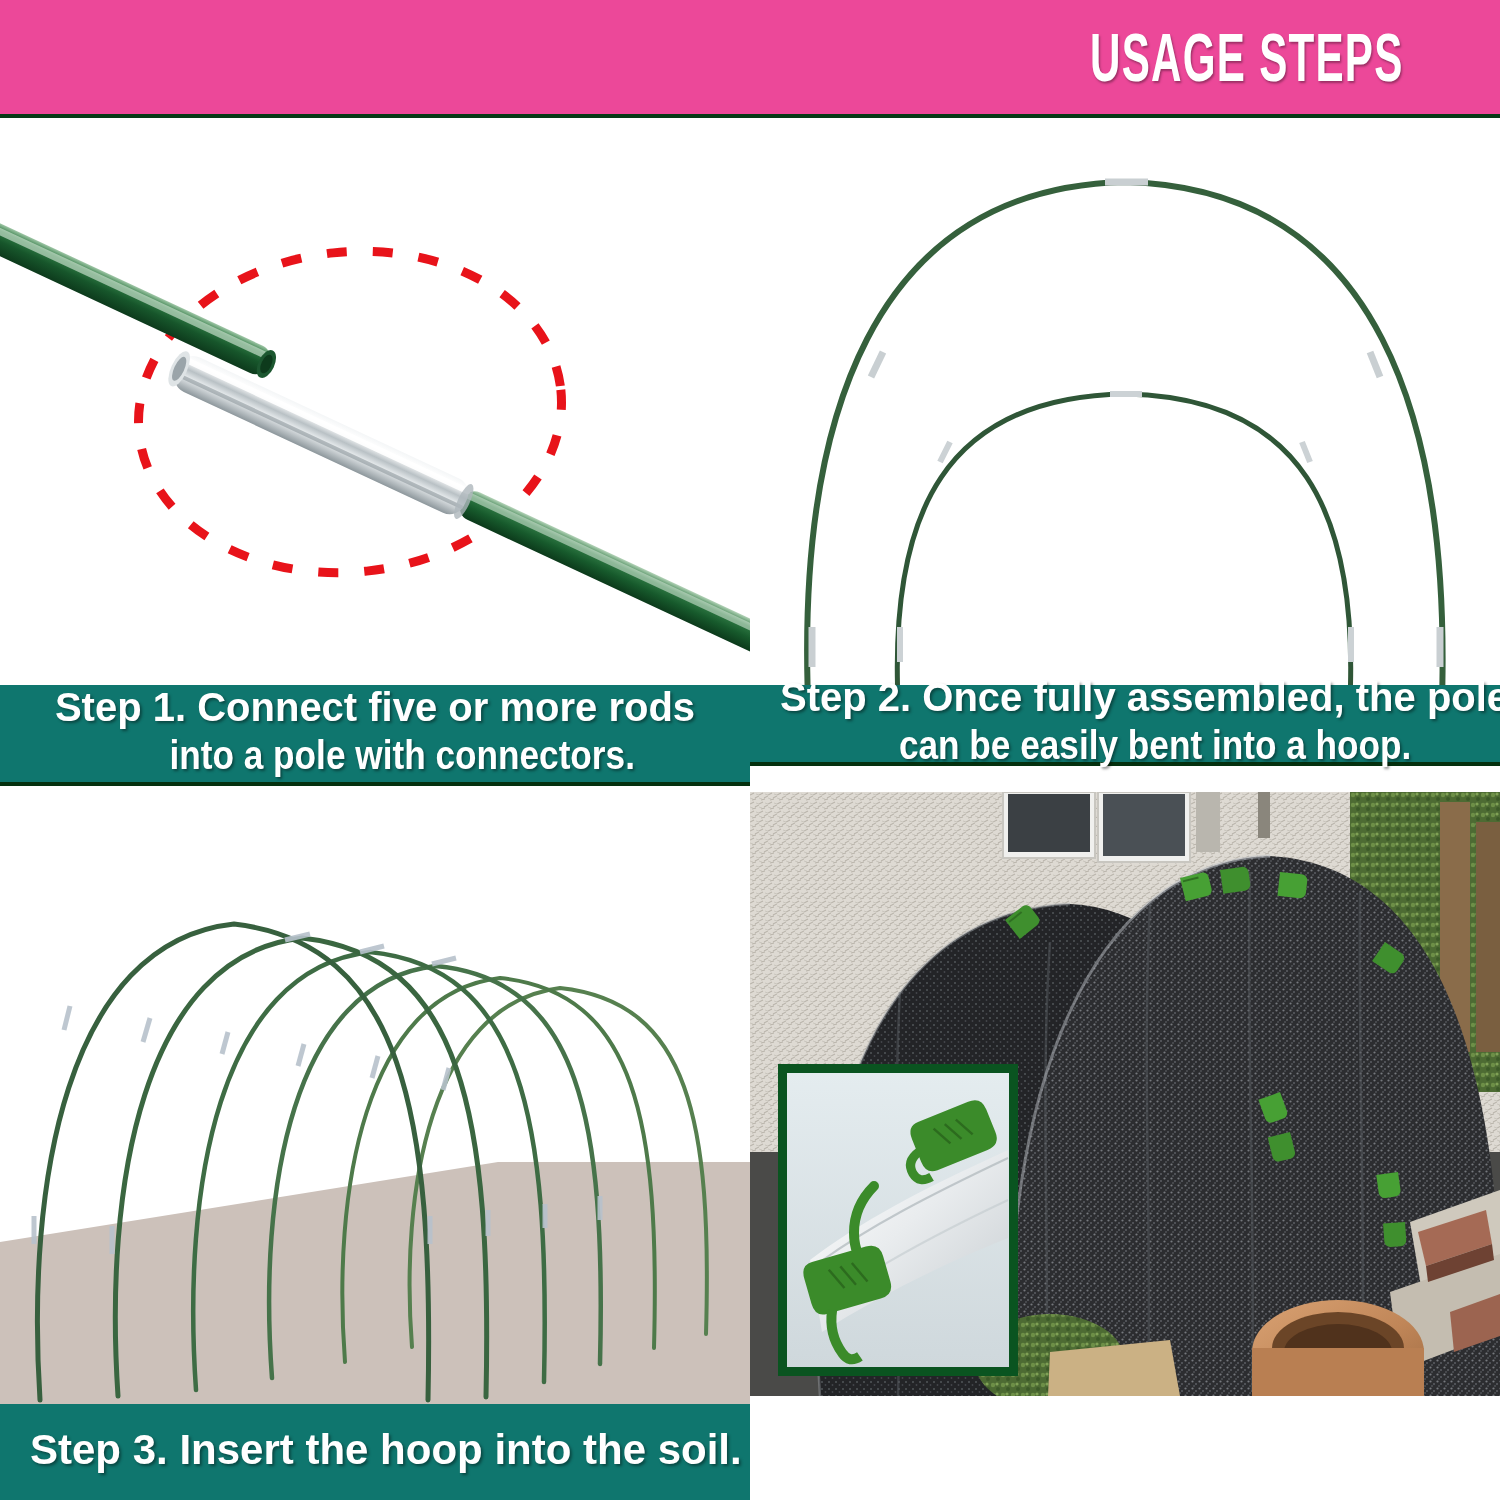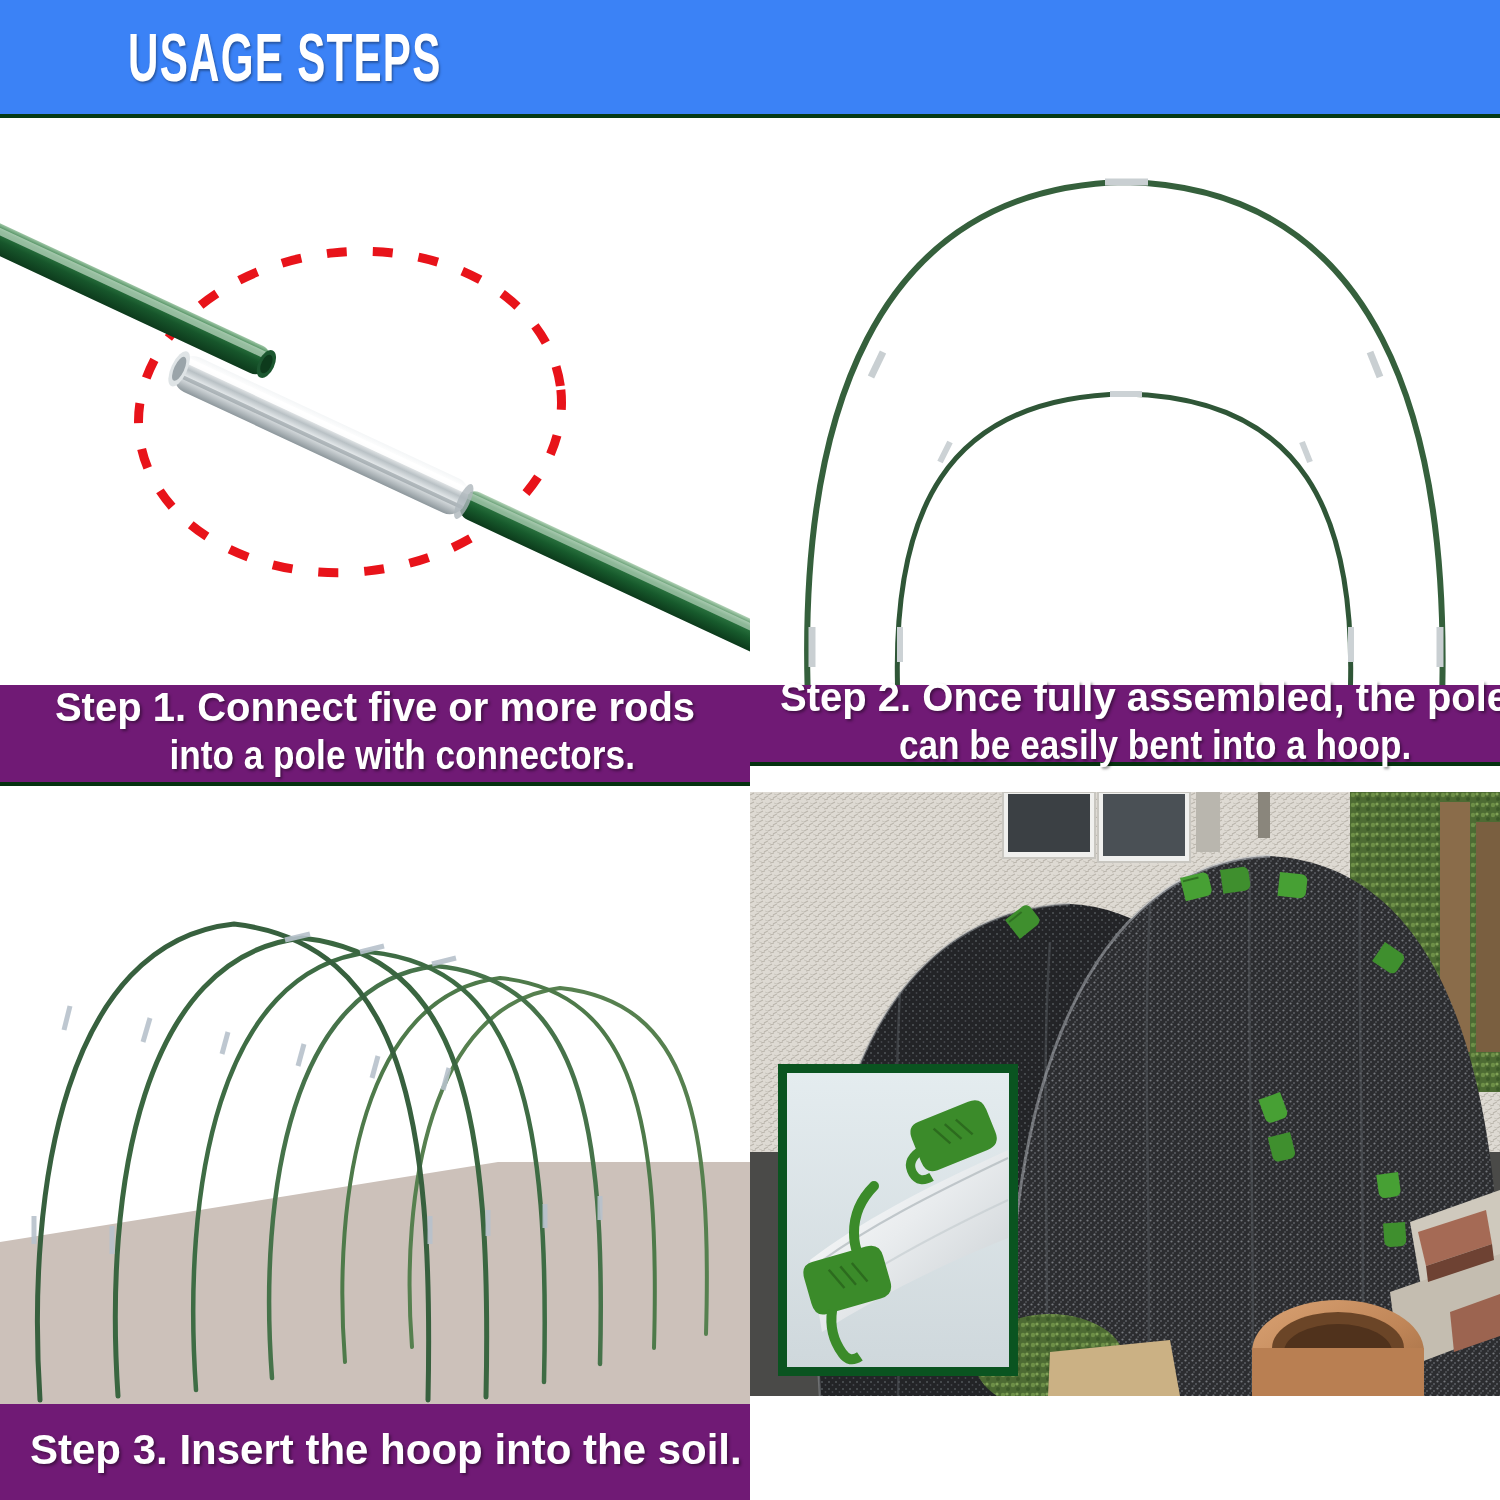--- a/index.html
+++ b/index.html
@@ -7,23 +7,23 @@
     width: 1500px; height: 1500px;
     background: #ffffff;
     font-family: "Liberation Sans", sans-serif;
     overflow: hidden;
   }
   #page { position: relative; width: 1500px; height: 1500px; background: #fff; }
 
   
   .header {
     position: absolute; left: 0; top: 0; width: 1500px; height: 118px;
-    background: #3b82f6;
+    background: #ec4899;
     border-bottom: 4px solid #063a16;
-    display: flex; align-items: center; justify-content: flex-start; padding-left: 32px;
+    display: flex; align-items: center; justify-content: flex-end;
   }
   .header-title {
     color: #ffffff;
     font-family: "Liberation Sans Narrow", "Liberation Sans", sans-serif;
     font-size: 68px;
     font-weight: 700;
     letter-spacing: 2px;
     transform: scaleX(0.62);
     transform-origin: center;
     white-space: nowrap;
@@ -33,21 +33,21 @@
   
   .panel { position: absolute; overflow: hidden; background: #fff; }
   .p1 { left: 0;   top: 122px;  width: 750px; height: 563px; }
   .p2 { left: 750px; top: 122px; width: 750px; height: 563px; }
   .p3 { left: 0;   top: 792px;  width: 750px; height: 612px; }
   .p4 { left: 750px; top: 792px; width: 750px; height: 604px; }
 
   
   .caption {
     position: absolute;
-    background: #701a75;
+    background: #0f766e;
     border-bottom: 4px solid #05310f;
     display: flex; flex-direction: column;
     justify-content: center;
     padding: 4px 30px 8px 30px;
   }
   .cap-row1 { text-align: center; }
   .cap-row2 { text-align: center; padding-right: 10px; }
   .cap-line {
     color: #fff;
     font-family: "Liberation Sans Narrow", "Liberation Sans", sans-serif;

